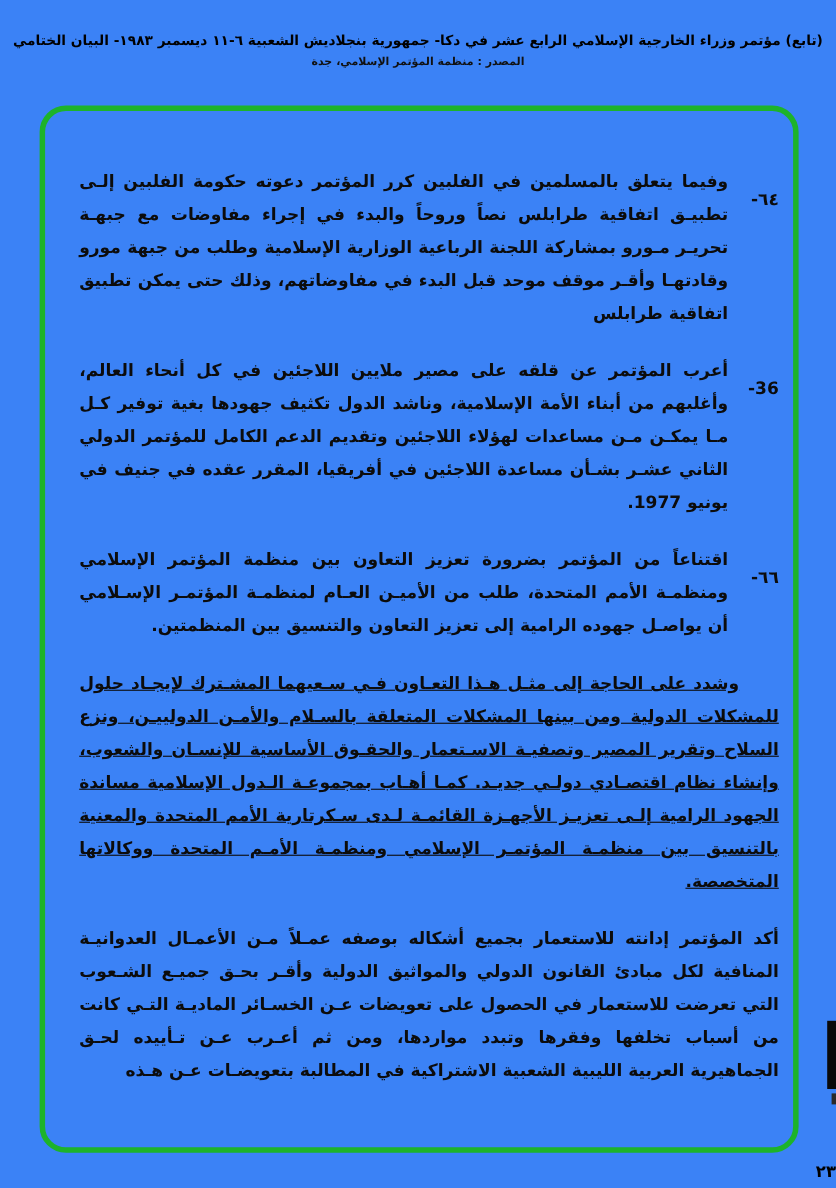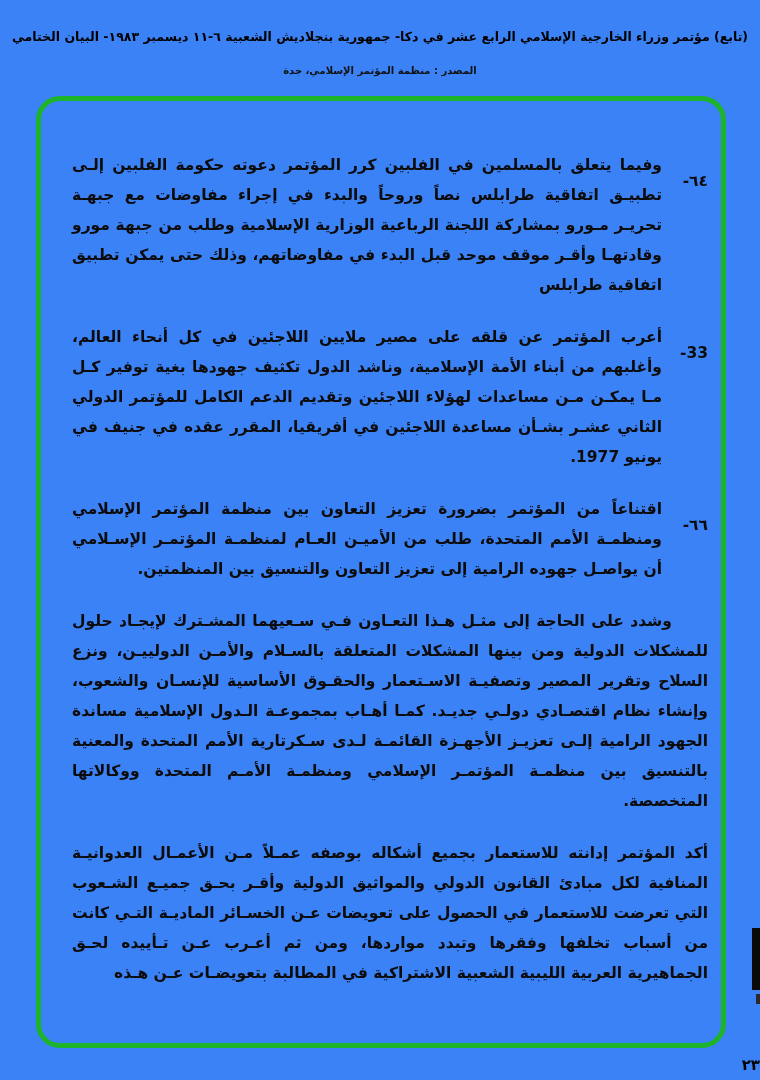--- a/index.html
+++ b/index.html
@@ -20,21 +20,21 @@
   }
   .header-line1 {
     font-size:12.5px;
     font-weight:bold;
     line-height:1.5;
     padding:0 10px;
   }
   .header-line2 {
     font-size:10px;
     font-weight:bold;
-    margin-top:18px;
+    margin-top:4px;
     color:#111;
   }
   .green-box {
     position:absolute;
     left:36px; top:96px;
     width:690px; height:952px;
     border:5px solid #1db32a;
     border-radius:24px;
     background:transparent;
   }
@@ -57,20 +57,21 @@
     margin-top:16px;
   }
   .para .ptext {
     flex:1 1 auto;
     text-align:justify;
   }
   .cont {
     text-align:justify;
     text-indent:36px;
     margin-bottom:22px;
+    text-decoration:underline;
   }
   .page-num {
     position:absolute;
     bottom:6px; left:0;
     width:100%;
     text-align:right;
     font-weight:bold;
     font-size:15px;
     color:#000;
   }
@@ -100,21 +101,21 @@
   <div class="green-box" style="border-color: rgb(29, 179, 42);"></div>
 
   <div class="content">
 
     <div class="para">
       <span class="num">٦٤-</span>
       <div class="ptext">وفيما يتعلق بالمسلمين في الفلبين كرر المؤتمر دعوته حكومة الفلبين إلـى تطبيـق اتفاقية طرابلس نصاً وروحاً والبدء في إجراء مفاوضات مع جبهـة تحريـر مـورو بمشاركة اللجنة الرباعية الوزارية الإسلامية وطلب من جبهة مورو وقادتهـا وأقـر موقف موحد قبل البدء في مفاوضاتهم، وذلك حتى يمكن تطبيق اتفاقية طرابلس</div>
     </div>
 
     <div class="para">
-      <span class="num">33-</span>
+      <span class="num">36-</span>
       <div class="ptext">أعرب المؤتمر عن قلقه على مصير ملايين اللاجئين في كل أنحاء العالم، وأغلبهم من أبناء الأمة الإسلامية، وناشد الدول تكثيف جهودها بغية توفير كـل مـا يمكـن مـن مساعدات لهؤلاء اللاجئين وتقديم الدعم الكامل للمؤتمر الدولي الثاني عشـر بشـأن مساعدة اللاجئين في أفريقيا، المقرر عقده في جنيف في يونيو 1977.</div>
     </div>
 
     <div class="para">
       <span class="num">٦٦-</span>
       <div class="ptext">اقتناعاً من المؤتمر بضرورة تعزيز التعاون بين منظمة المؤتمر الإسلامي ومنظمـة الأمم المتحدة، طلب من الأميـن العـام لمنظمـة المؤتمـر الإسـلامي أن يواصـل جهوده الرامية إلى تعزيز التعاون والتنسيق بين المنظمتين.</div>
     </div>
 
     <div class="cont">وشدد على الحاجة إلى مثـل هـذا التعـاون فـي سـعيهما المشـترك لإيجـاد حلول للمشكلات الدولية ومن بينها المشكلات المتعلقة بالسـلام والأمـن الدولييـن، ونزع السلاح وتقرير المصير وتصفيـة الاسـتعمار والحقـوق الأساسية للإنسـان والشعوب، وإنشاء نظام اقتصـادي دولـي جديـد. كمـا أهـاب بمجموعـة الـدول الإسلامية مساندة الجهود الرامية إلـى تعزيـز الأجهـزة القائمـة لـدى سـكرتارية الأمم المتحدة والمعنية بالتنسيق بين منظمـة المؤتمـر الإسلامي ومنظمـة الأمـم المتحدة ووكالاتها المتخصصة.</div>
 

